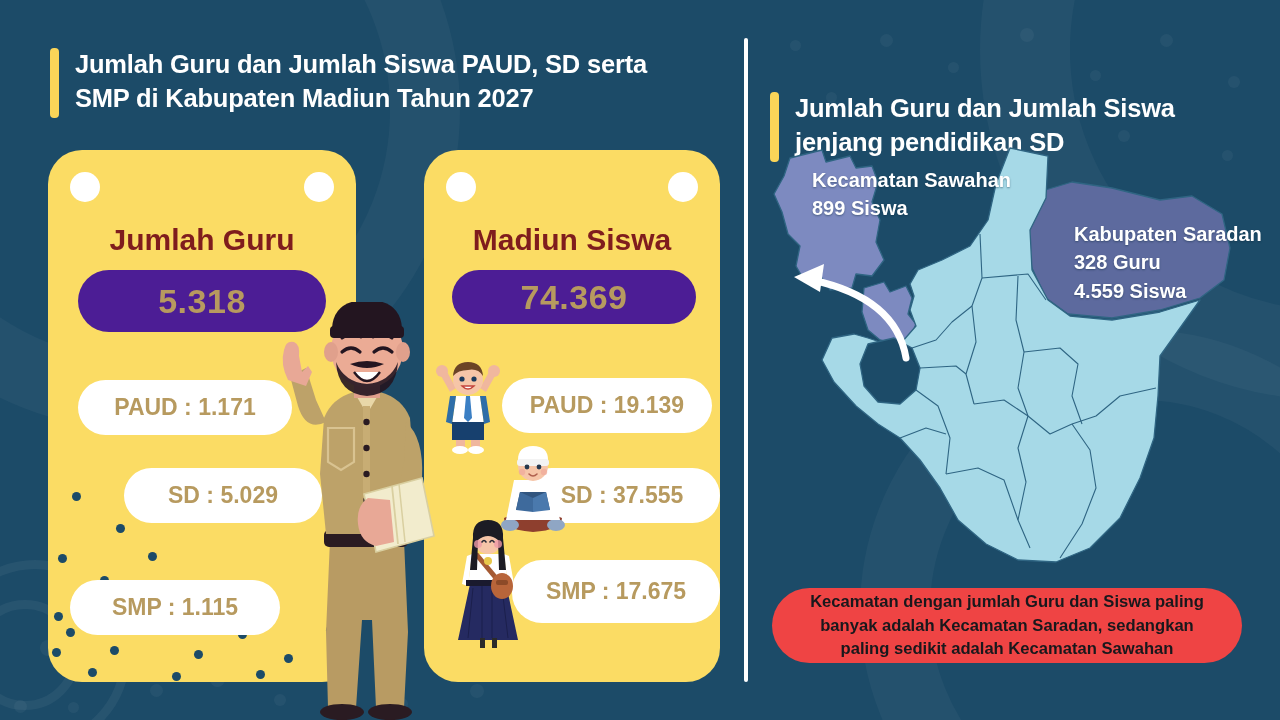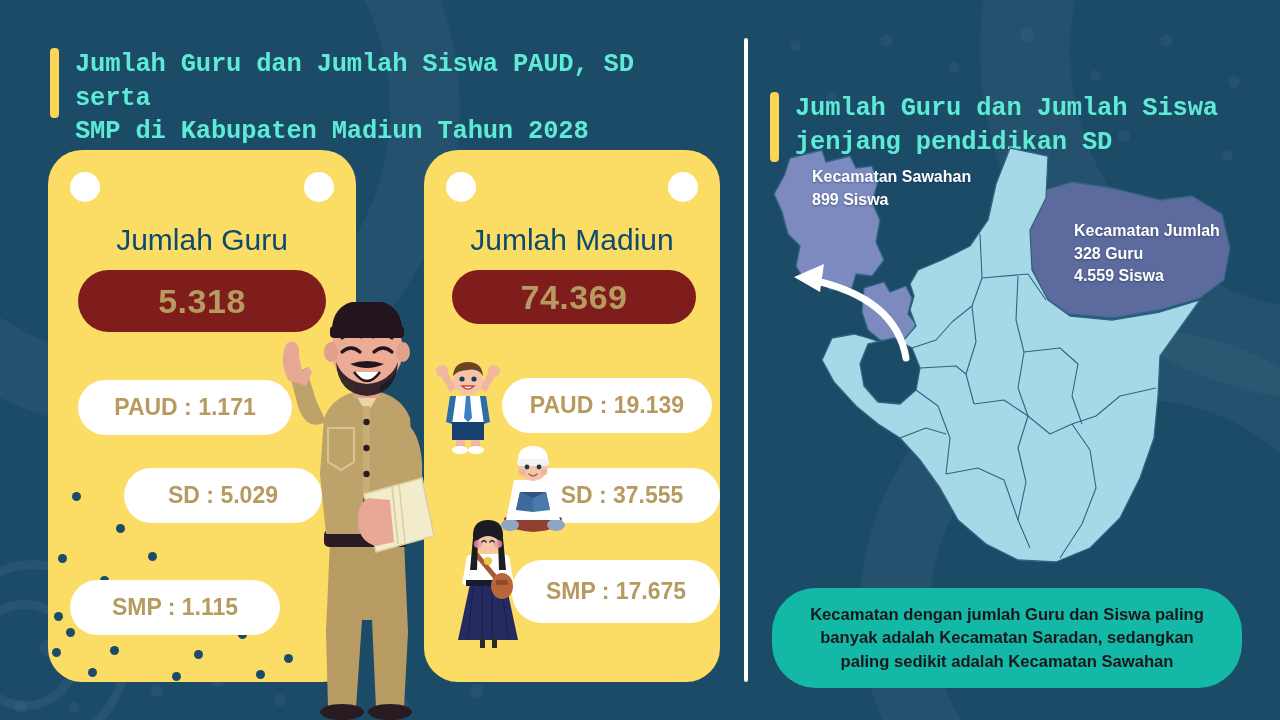--- a/index.html
+++ b/index.html
@@ -30,26 +30,25 @@
     border-radius: 50%;
     border: 9px solid rgba(255,255,255,0.05);
   }
 
   
   .title-wrap { position: absolute; display: flex; gap: 16px; align-items: flex-start; }
   .title-bar {
     width: 9px; border-radius: 4px; background: #fad558; flex: 0 0 9px;
   }
   .title-text {
-    color: #5eead4;
+    color: #ffffff;
     font-size: 25.5px;
     font-weight: bold;
     line-height: 1.32;
     letter-spacing: -0.2px;
-    font-family: Liberation Mono, monospace;
   }
 
   .divider {
     position: absolute;
     left: 744px; top: 38px;
     width: 4px; height: 644px;
     background: #ffffff;
     border-radius: 2px;
   }
 
@@ -64,35 +63,35 @@
     position: absolute;
     width: 30px; height: 30px;
     border-radius: 50%;
     background: #ffffff;
     top: 22px;
   }
   .card-title {
     position: absolute;
     width: 100%;
     text-align: center;
-    color: #0c4a6e;
+    color: #7f1d1d;
     font-size: 30px;
-    font-weight: normal;
+    font-weight: bold;
     top: 73px;
   }
   .card-rule {
     position: absolute;
     height: 6px;
     background: #ffffff;
     border-radius: 3px;
     top: 120px;
   }
   .big-pill {
     position: absolute;
-    background: #7f1d1d;
+    background: #4c1d95;
     border-radius: 40px;
     display: flex; align-items: center; justify-content: center;
     color: #b79a5f;
     font-size: 34px;
     font-weight: bold;
     letter-spacing: 0.5px;
   }
   .pill {
     position: absolute;
     background: #ffffff;
@@ -111,32 +110,32 @@
     background: #1c4b68;
     display: block;
   }
 
   
   .map-holder { position: absolute; left: 760px; top: 138px; width: 500px; height: 430px; }
   .map-label {
     position: absolute;
     color: #ffffff;
     font-weight: bold;
-    font-size: 16px;
+    font-size: 20px;
     line-height: 1.42;
     white-space: nowrap;
     text-shadow: 0 1px 2px rgba(10,40,60,0.45);
   }
 
   
   .note {
     position: absolute;
     left: 772px; top: 588px;
-    width: 470px; height: 100px;
-    background: #14b8a6;
+    width: 470px; height: 75px;
+    background: #ef4444;
     border-radius: 44px;
     display: flex; align-items: center; justify-content: center;
     padding: 0 20px;
   }
   .note-text {
     color: #19181c;
     font-weight: bold;
     font-size: 16.6px;
     line-height: 1.42;
     text-align: center;
@@ -175,21 +174,21 @@
     <div class="bg-dot" style="left:826px; top:92px; width:11px; height:11px;"></div>
     <div class="bg-dot" style="left:1118px; top:130px; width:12px; height:12px;"></div>
     <div class="bg-dot" style="left:1222px; top:150px; width:11px; height:11px;"></div>
     <div class="bg-dot" style="left:790px; top:40px; width:11px; height:11px;"></div>
   </div>
 
   <div class="title-wrap" style="left:50px; top:48px; width:660px;">
     <div class="title-bar" style="height:70px;"></div>
     <div class="title-text">
       <div>Jumlah Guru dan Jumlah Siswa PAUD, SD serta</div>
-      <div>SMP di Kabupaten Madiun Tahun 2028</div>
+      <div>SMP di Kabupaten Madiun Tahun 2027</div>
     </div>
   </div>
 
   <div class="title-wrap" style="left:770px; top:48px; width:470px;margin-top:44px;">
     <div class="title-bar" style="height:70px;"></div>
     <div class="title-text">
       <div>Jumlah Guru dan Jumlah Siswa</div>
       <div>jenjang pendidikan SD</div>
     </div>
   </div>
@@ -232,21 +231,21 @@
 
     <div class="pill" style="left:30px; top:230px; width:214px; height:55px;">PAUD : 1.171</div>
     <div class="pill" style="left:76px; top:318px; width:198px; height:55px;">SD : 5.029</div>
     <div class="pill" style="left:22px; top:390px; width:210px; height:55px;margin-top:40px;">SMP : 1.115</div>
   </div>
 
   <div class="card" style="left:424px; top:150px; width:296px; height:532px;">
     <div class="card-dot" style="left:22px;"></div>
     <div class="card-dot" style="right:22px;"></div>
 
-    <div class="card-title">Jumlah Madiun</div>
+    <div class="card-title">Madiun Siswa</div>
     <div class="card-rule" style="left:62px; width:172px;"></div>
 
     <div class="big-pill" style="left:28px; top:120px; width:244px; height:54px;">74.369</div>
 
     <div class="pill" style="left:78px; top:228px; width:210px; height:55px;">PAUD : 19.139</div>
     <div class="pill" style="left:100px; top:318px; width:196px; height:55px;">SD : 37.555</div>
     <div class="pill" style="left:88px; top:410px; width:208px; height:63px;">SMP : 17.675</div>
   </div>
 
   <svg class="illus" style="left:272px; top:302px;" width="180" height="418" viewBox="0 0 180 418">
@@ -403,21 +402,21 @@
       <path d="M22 41 L52 28 L48 56 Z" fill="#ffffff"></path>
     </svg>
 
     
     <div class="map-label" style="left:52px; top:28px;">
       <div>Kecamatan Sawahan</div>
       <div>899 Siswa</div>
     </div>
 
     <div class="map-label" style="left:314px; top:82px;">
-      <div>Kecamatan Jumlah</div>
+      <div>Kabupaten Saradan</div>
       <div>328 Guru</div>
       <div>4.559 Siswa</div>
     </div>
   </div>
 
   <div class="note">
     <div class="note-text">
       <div>Kecamatan dengan jumlah Guru dan Siswa paling</div>
       <div>banyak adalah Kecamatan Saradan, sedangkan</div>
       <div>paling sedikit adalah Kecamatan Sawahan</div>

